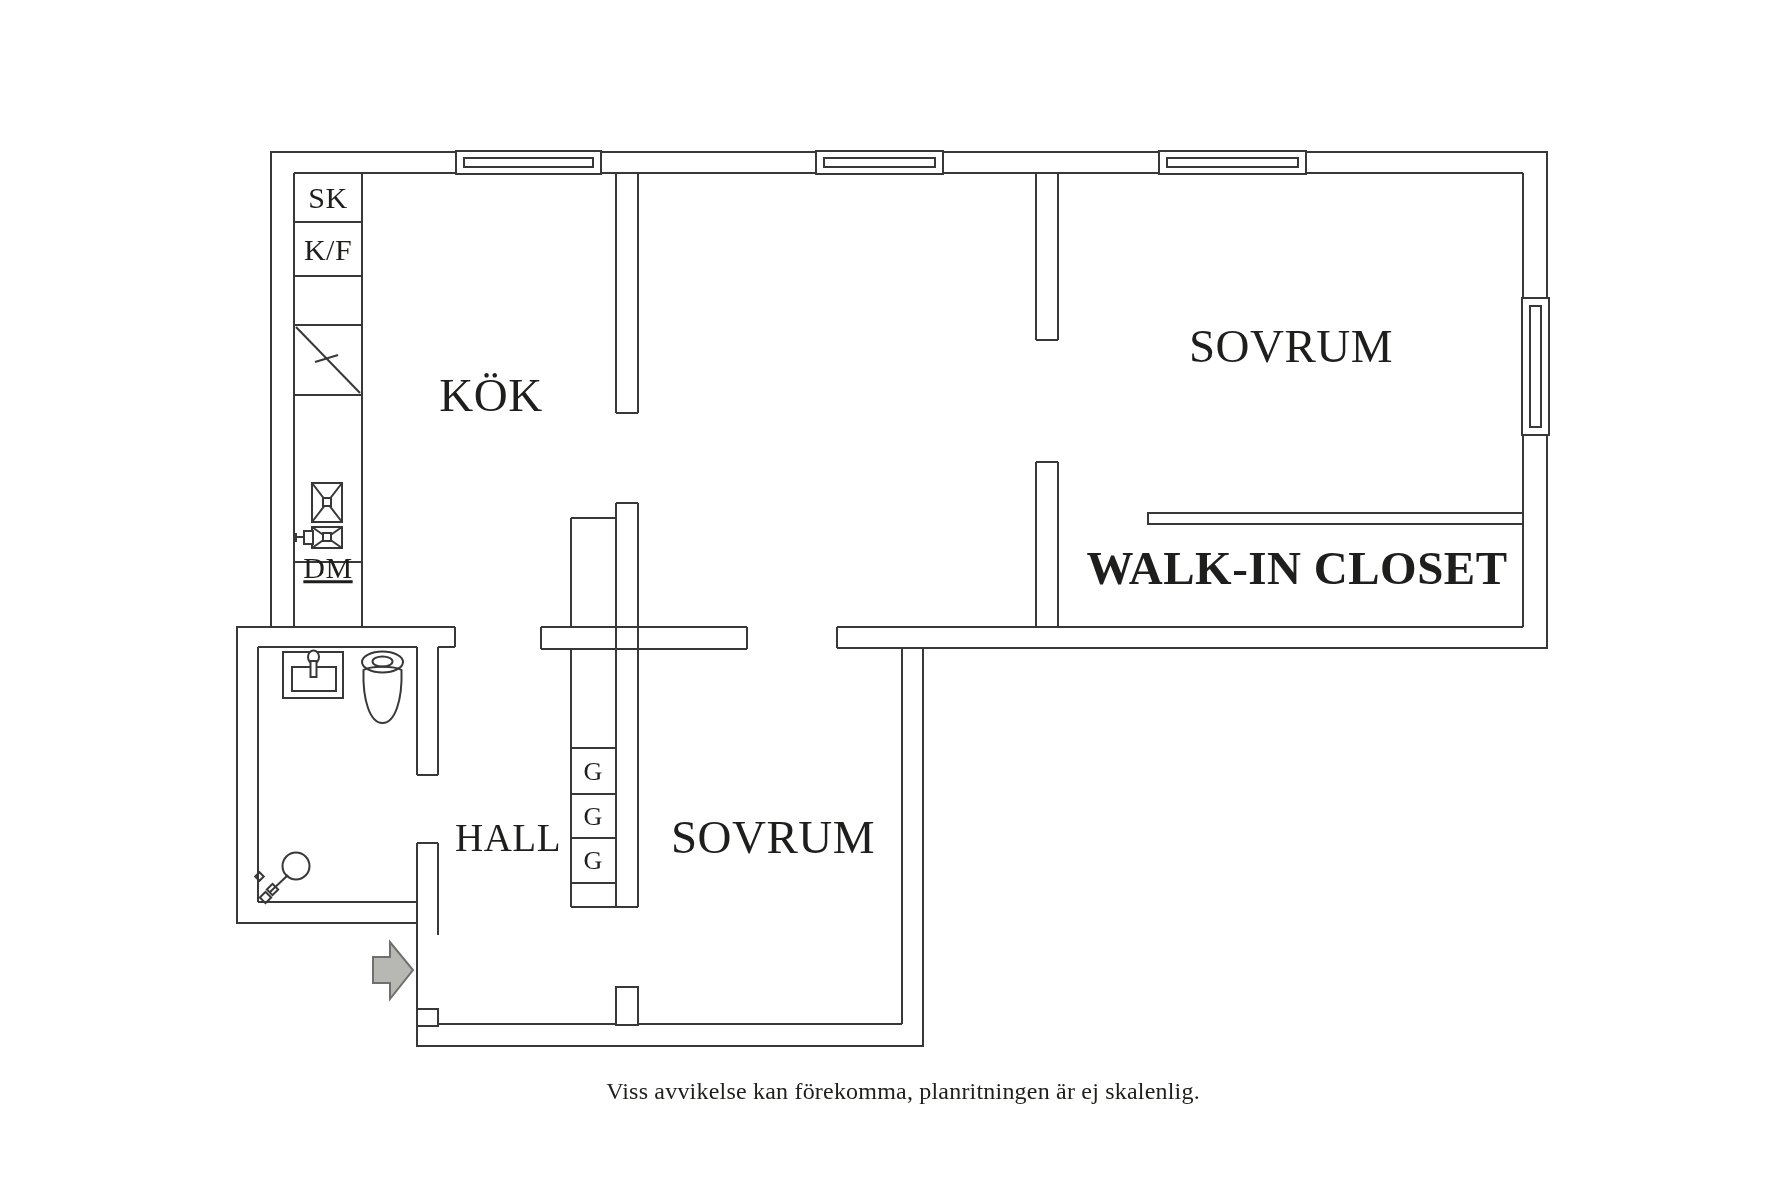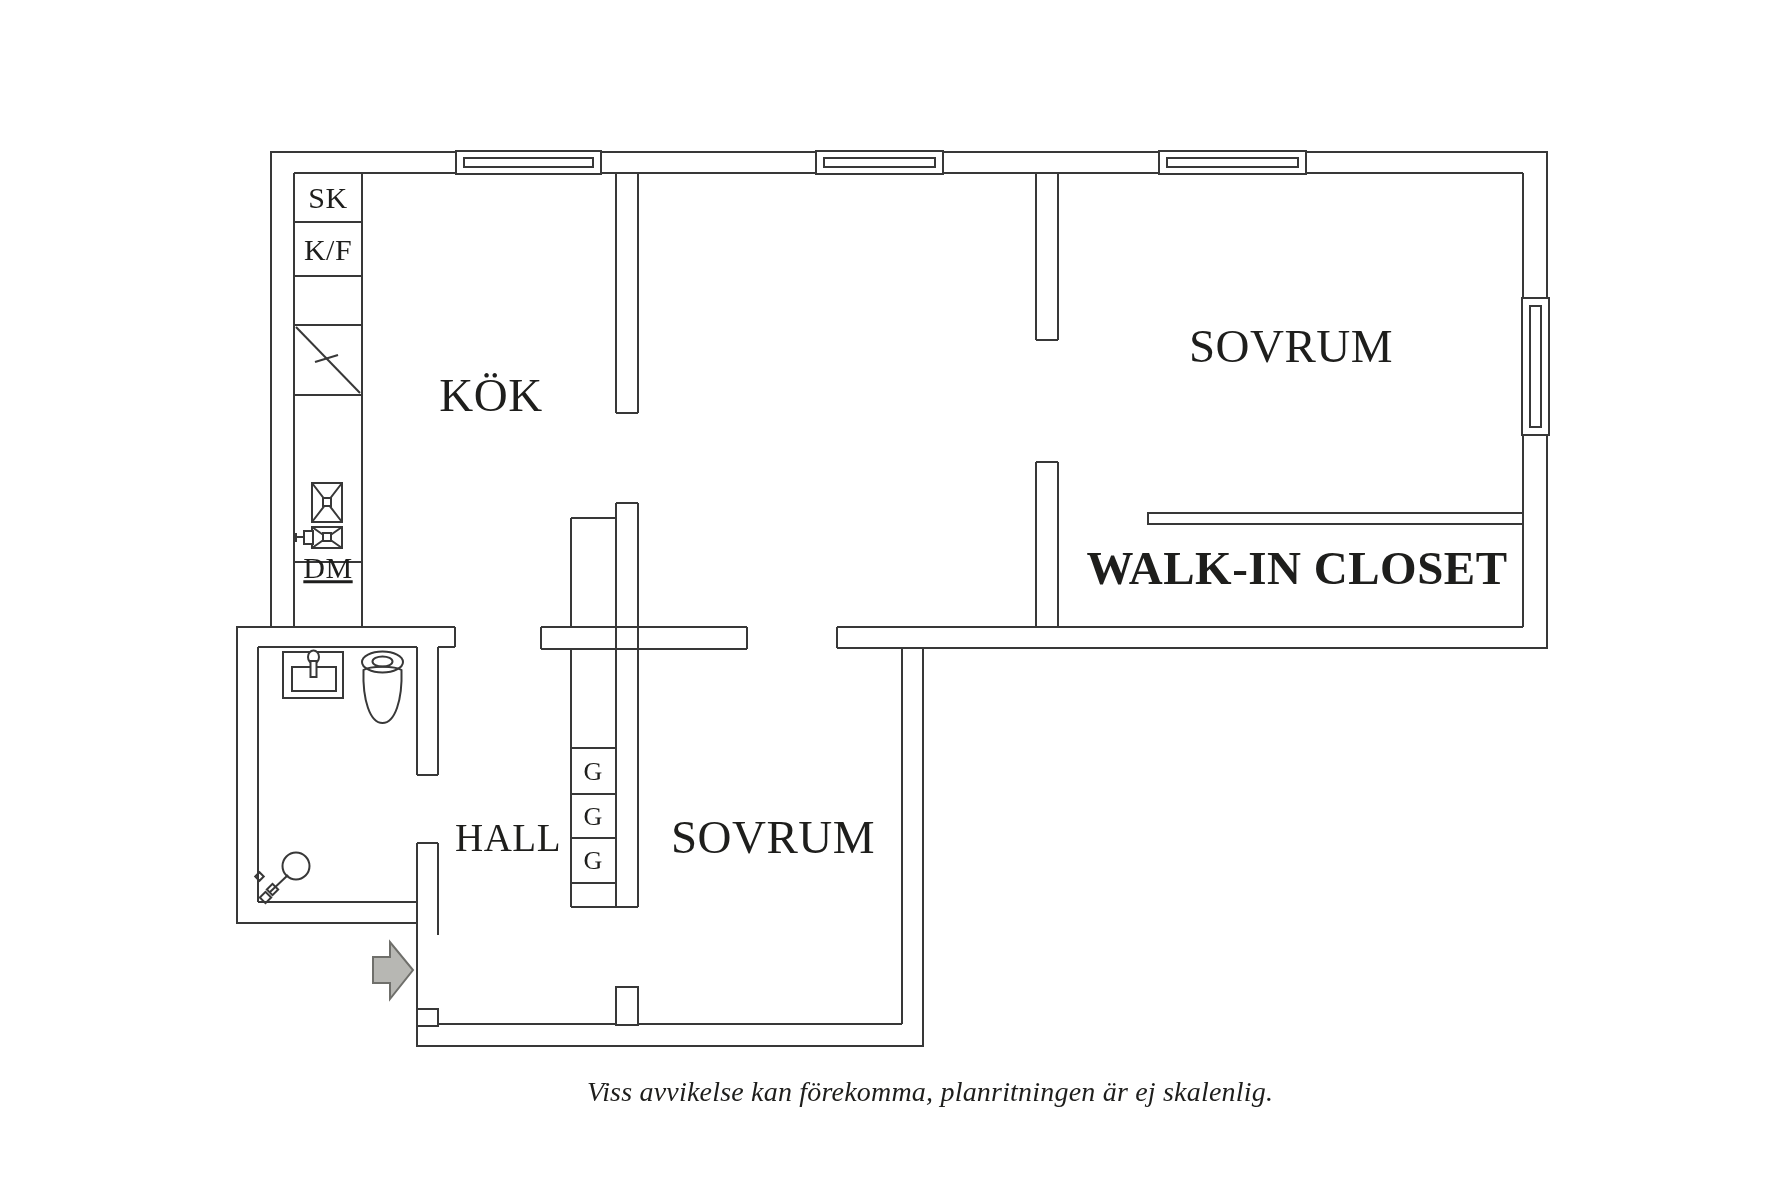--- a/index.html
+++ b/index.html
@@ -27,21 +27,21 @@
     color:var(--text);
     white-space:nowrap;
     letter-spacing:0.5px;
     line-height:1.05;
     text-align:center;
   }
   .room{font-size:47px;}
   .small{font-size:30px;}
   .glabel{font-size:26px;letter-spacing:0;}
   .wc span{display:block;font-size:34px;line-height:36px;}
-  .caption{font-size:28px;font-style:italic;letter-spacing:0.2px;margin-left:27px;}
+  .caption{font-size:24px;letter-spacing:0.2px;}
 </style>
 </head>
 <body>
 
 <div class="plan">
 
   <svg width="1780" height="1187" viewBox="0 0 1780 1187">
 
     <path class="ln" d="M271,152 L1547,152 L1547,648 L923,648 L923,1046 L417,1046 L417,923 L237,923 L237,627 L271,627 Z"></path>
 

